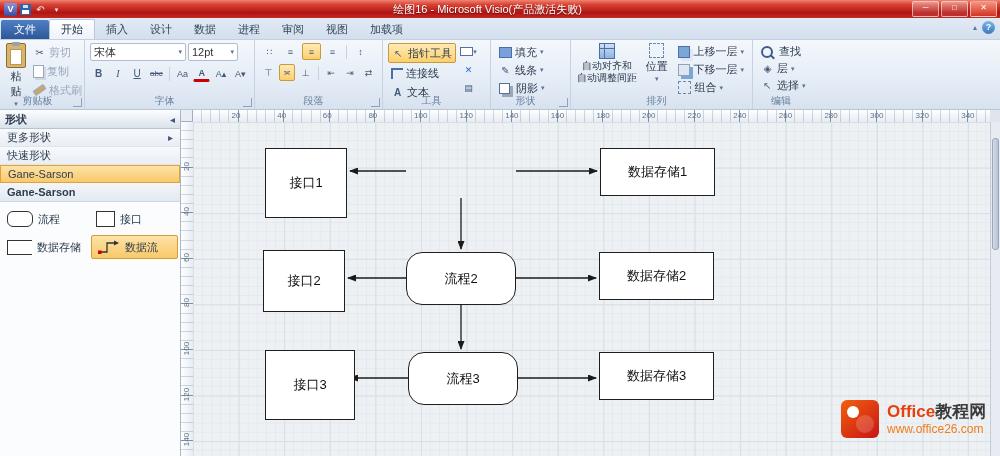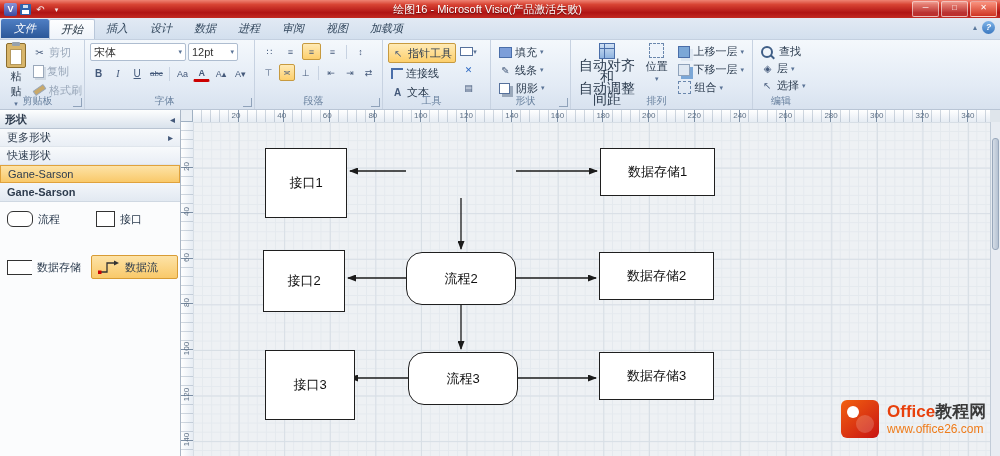--- a/index.html
+++ b/index.html
@@ -18,22 +18,22 @@
   .ic-save::before{content:"";position:absolute;left:3px;top:1px;width:5px;height:3px;background:#cfe0f2;}
   .qat .gi{color:#f4e9e9;font-size:10px;line-height:11px;}
   .title{flex:1;text-align:center;font-size:11px;text-shadow:0 1px 1px rgba(0,0,0,.45);}
   .winbtns{display:flex;gap:2px;padding-right:3px;}
   .winbtn{width:25px;height:14px;border:1px solid rgba(255,255,255,.55);border-radius:2px;
           background:linear-gradient(rgba(255,255,255,.35),rgba(255,255,255,.06));
           color:#fff;font-size:8px;line-height:12px;text-align:center;}
   .winbtn.close{background:linear-gradient(#f9927e,#cf3523);}
 
   
-  .tabrow{height:21px;background:linear-gradient(#e2eaf4,#d3dfee);display:flex;align-items:center;
-          border-bottom:1px solid #c4d0e0;position:relative;font-style:italic;}
+  .tabrow{height:21px;background:linear-gradient(#e2eaf4,#d3dfee);display:flex;align-items:flex-end;
+          border-bottom:1px solid #c4d0e0;position:relative;}
   .file-tab{background:linear-gradient(#4f7fc4,#2c5899);color:#fff;height:19px;box-sizing:border-box;
             padding:0 13px;display:flex;align-items:center;border-radius:2px 2px 0 0;margin-left:1px;}
   .tab{height:19px;padding:0 11px;display:flex;align-items:center;color:#33485e;}
   .tab.active{background:linear-gradient(#fdfeff,#eef3fa);border:1px solid #b9c7da;border-bottom:none;
               border-radius:2px 2px 0 0;color:#20303f;}
   .tabrow-right{position:absolute;right:5px;top:3px;display:flex;gap:5px;align-items:center;}
   .min-ribbon{color:#5a789c;font-size:8px;}
   .help-btn{width:13px;height:13px;border-radius:50%;background:linear-gradient(#7fb4e8,#3c79c0);
             color:#fff;font-size:9px;font-weight:bold;text-align:center;line-height:13px;}
 
@@ -42,21 +42,21 @@
           display:flex;align-items:stretch;padding-left:1px;}
   .group{position:relative;border-right:1px solid #c7d2e1;padding:3px 5px 14px 5px;box-sizing:border-box;}
   .grp-label{position:absolute;bottom:1px;left:0;right:10px;text-align:center;font-size:10px;color:#68809e;}
   .launcher{position:absolute;right:2px;bottom:2px;width:8px;height:8px;
             border-right:1px solid #8fa2ba;border-bottom:1px solid #8fa2ba;}
   .btn{display:flex;align-items:center;gap:3px;padding:1px 3px;border-radius:2px;white-space:nowrap;height:16px;}
   .btn.disabled{color:#9aa8ba;}
   .active-orange{background:linear-gradient(#ffeab5,#fdcf6c);border:1px solid #c79a3f;}
   .big-btn{display:flex;flex-direction:column;align-items:center;justify-content:center;gap:1px;
            width:36px;border-radius:2px;text-align:center;}
-  .big-btn .lbl2{font-size:14px;line-height:11px;}
+  .big-btn .lbl2{font-size:10px;line-height:11px;}
   .car{font-size:7px;color:#5a7396;}
   .gi{font-size:10px;color:#44597a;width:13px;text-align:center;display:inline-block;}
   .mini{width:17px;height:15px;border:1px solid transparent;border-radius:2px;display:inline-flex;
         align-items:center;justify-content:center;font-size:9px;color:#44597a;}
   .mini.active{background:linear-gradient(#ffeab5,#fdcf6c);border-color:#c79a3f;}
   .mini.blue{color:#2f6bc4;font-weight:bold;}
   .combo{display:flex;align-items:center;justify-content:space-between;background:#fff;
          border:1px solid #aebdd0;border-radius:2px;height:16px;padding:0 3px;color:#333;}
   .frow{display:flex;align-items:center;gap:2px;}
   .vdiv{width:1px;height:14px;background:#c7d2e1;margin:0 2px;}
@@ -106,21 +106,21 @@
   .shapes-panel{width:181px;box-sizing:border-box;background:#eef2f7;border-right:1px solid #aab6c5;
                 display:flex;flex-direction:column;}
   .sp-header{height:18px;background:linear-gradient(#fdfefe,#d9e2ec);border-bottom:1px solid #b9c4d2;
              font-weight:bold;color:#2e3c4e;display:flex;align-items:center;justify-content:space-between;padding:0 5px;}
   .sp-row{height:18px;display:flex;align-items:center;justify-content:space-between;padding:0 7px;
           border-bottom:1px solid #dfe5ec;background:linear-gradient(#f8fafc,#e9eef5);color:#2e3c4e;box-sizing:border-box;}
   .sp-row.orange{background:linear-gradient(#fde3a7,#f9c96a);border:1px solid #e0a23c;}
   .sp-section{height:18px;display:flex;align-items:center;padding:0 7px;font-weight:bold;color:#2e3c4e;
               background:linear-gradient(#f3f6fa,#e2e9f1);border-bottom:1px solid #cfd8e2;}
   .sp-items{flex:1;background:#fbfcfd;padding:5px 2px;}
-  .sp-grid{display:grid;grid-template-columns:1fr 1fr;gap:24px 2px;}
+  .sp-grid{display:grid;grid-template-columns:1fr 1fr;gap:4px 2px;}
   .sp-item{display:flex;align-items:center;gap:5px;padding:3px 4px;border:1px solid transparent;border-radius:2px;}
   .sp-item.selected{background:linear-gradient(#fde3a7,#f9c96a);border-color:#d89c35;}
   .m-icon{display:inline-block;background:#fff;}
   .m-process{width:24px;height:14px;border:1.4px solid #333;border-radius:6px;}
   .m-interface{width:17px;height:14px;border:1.4px solid #333;}
   .m-datastore{width:24px;height:13px;border:1.4px solid #333;border-right:none;}
 
   
   .canvas-wrap{flex:1;position:relative;background:#dfe5eb;}
   .ruler-corner{position:absolute;left:0;top:0;width:12px;height:12px;background:#e8edf3;

